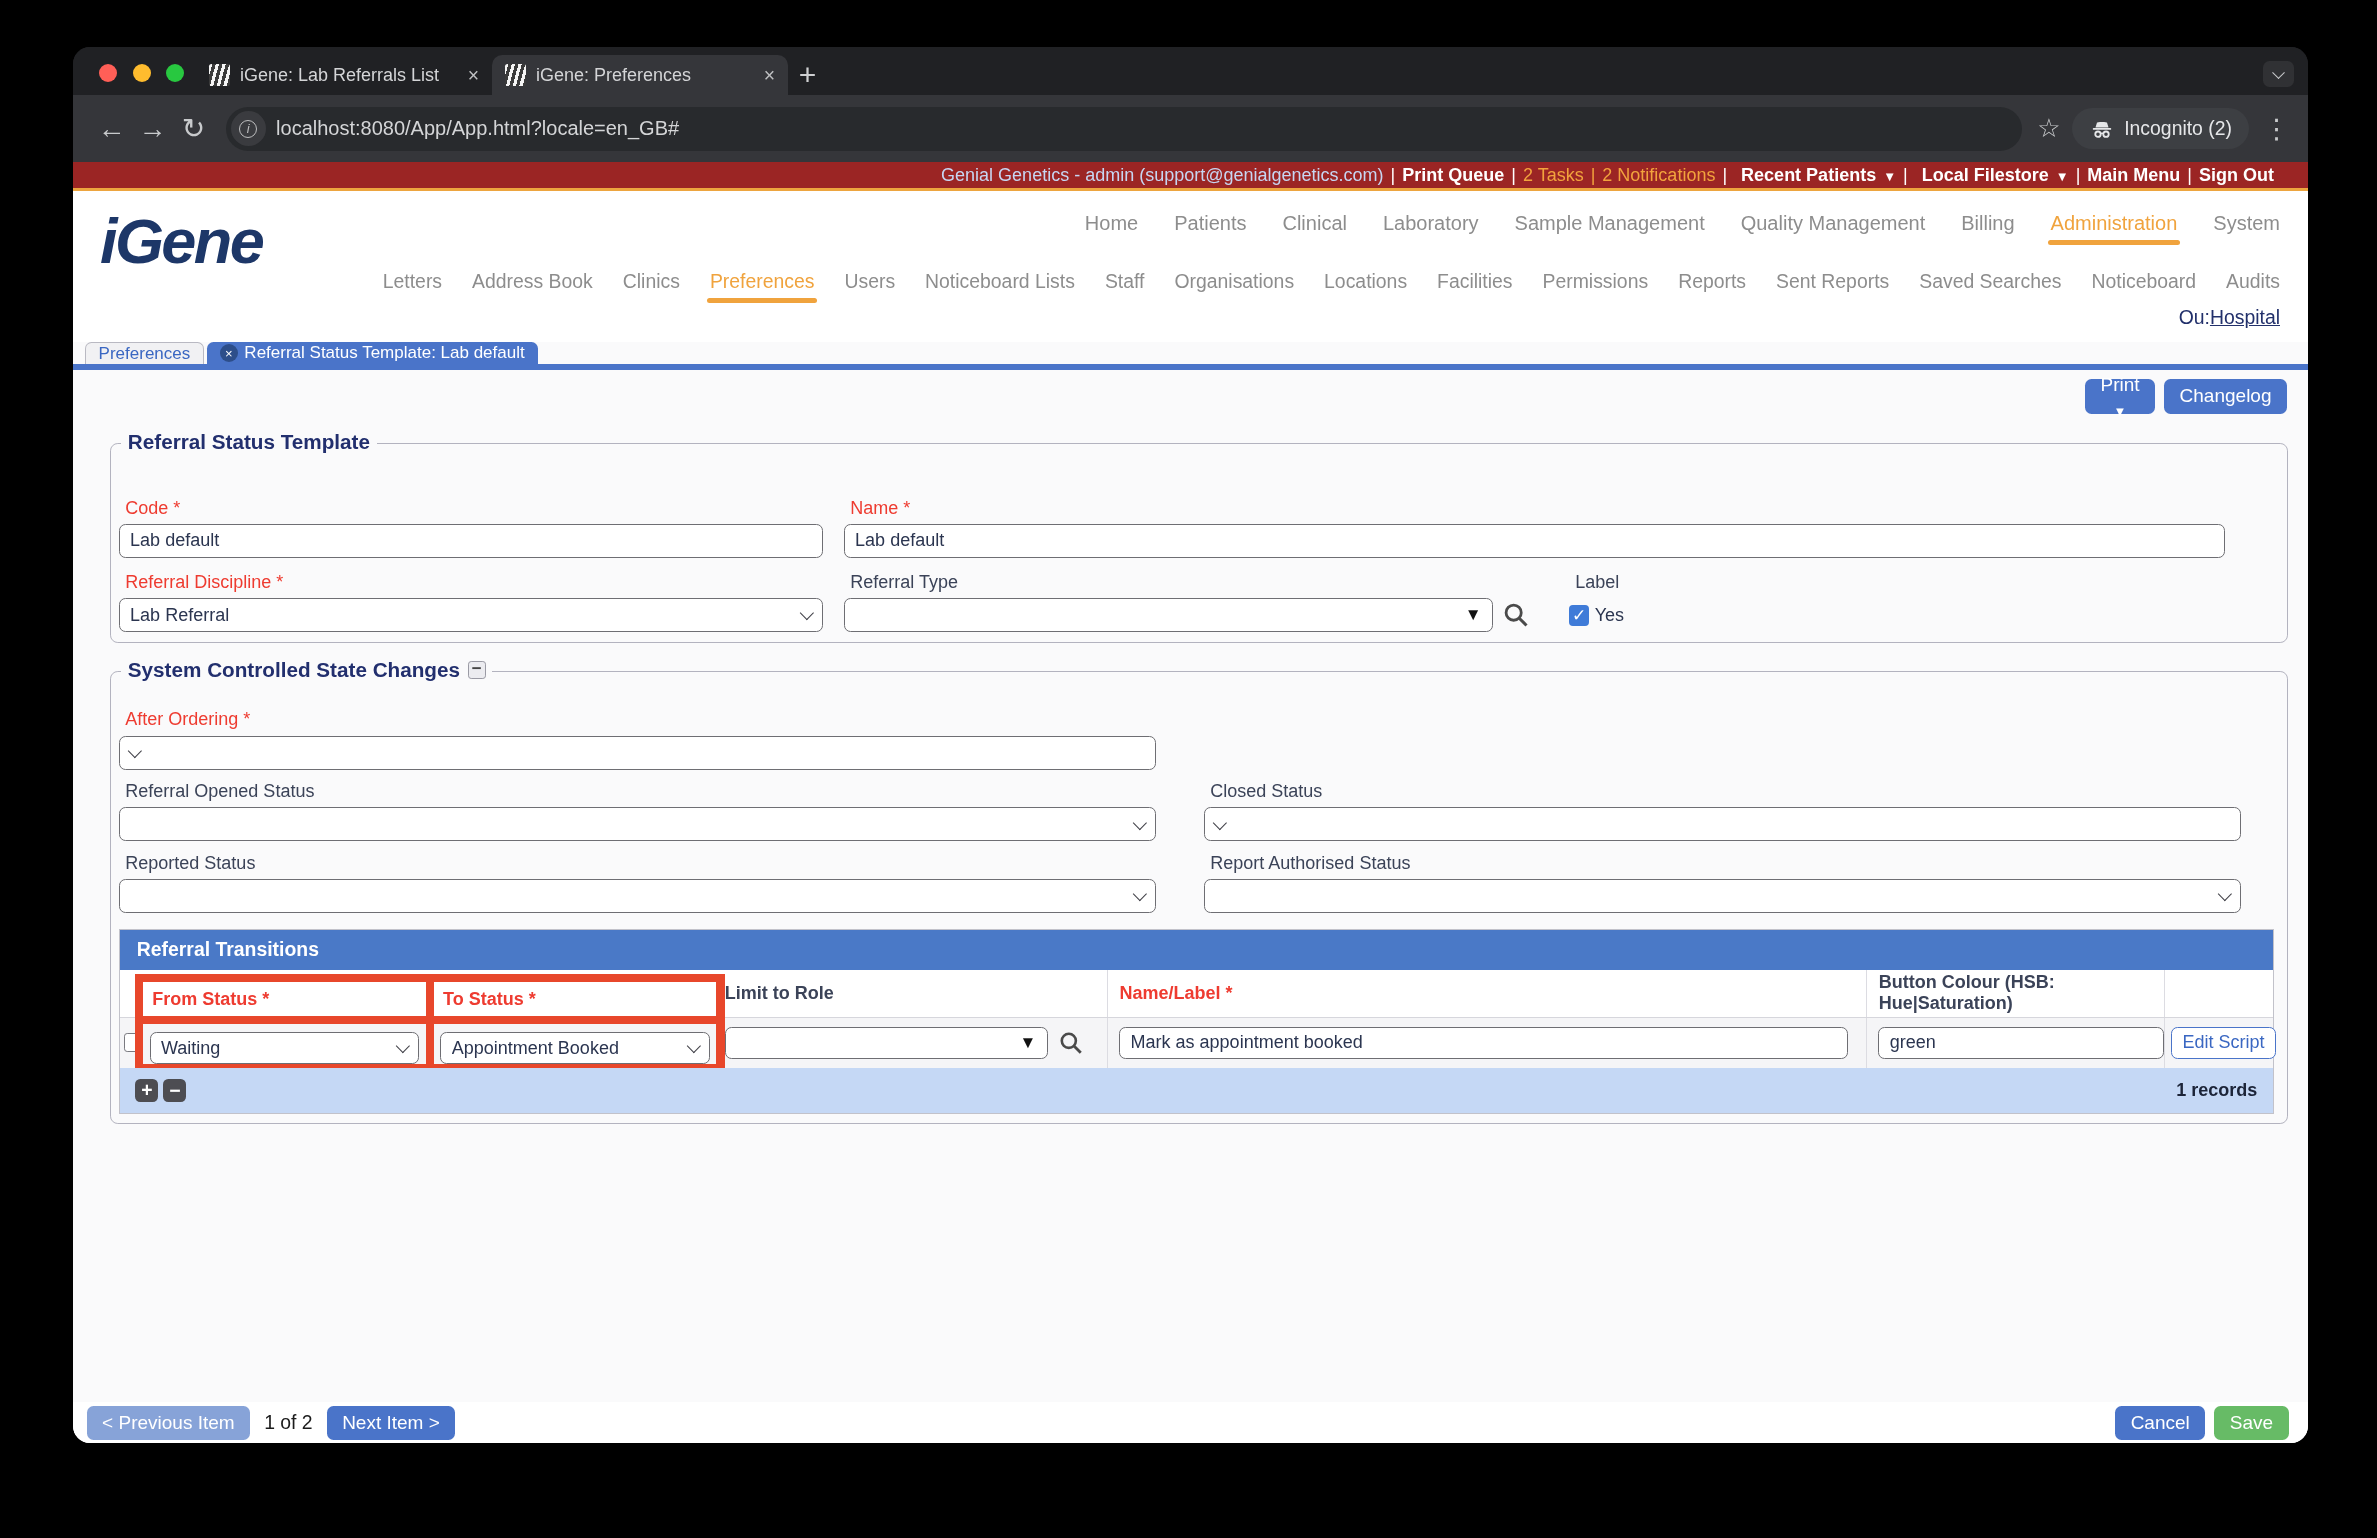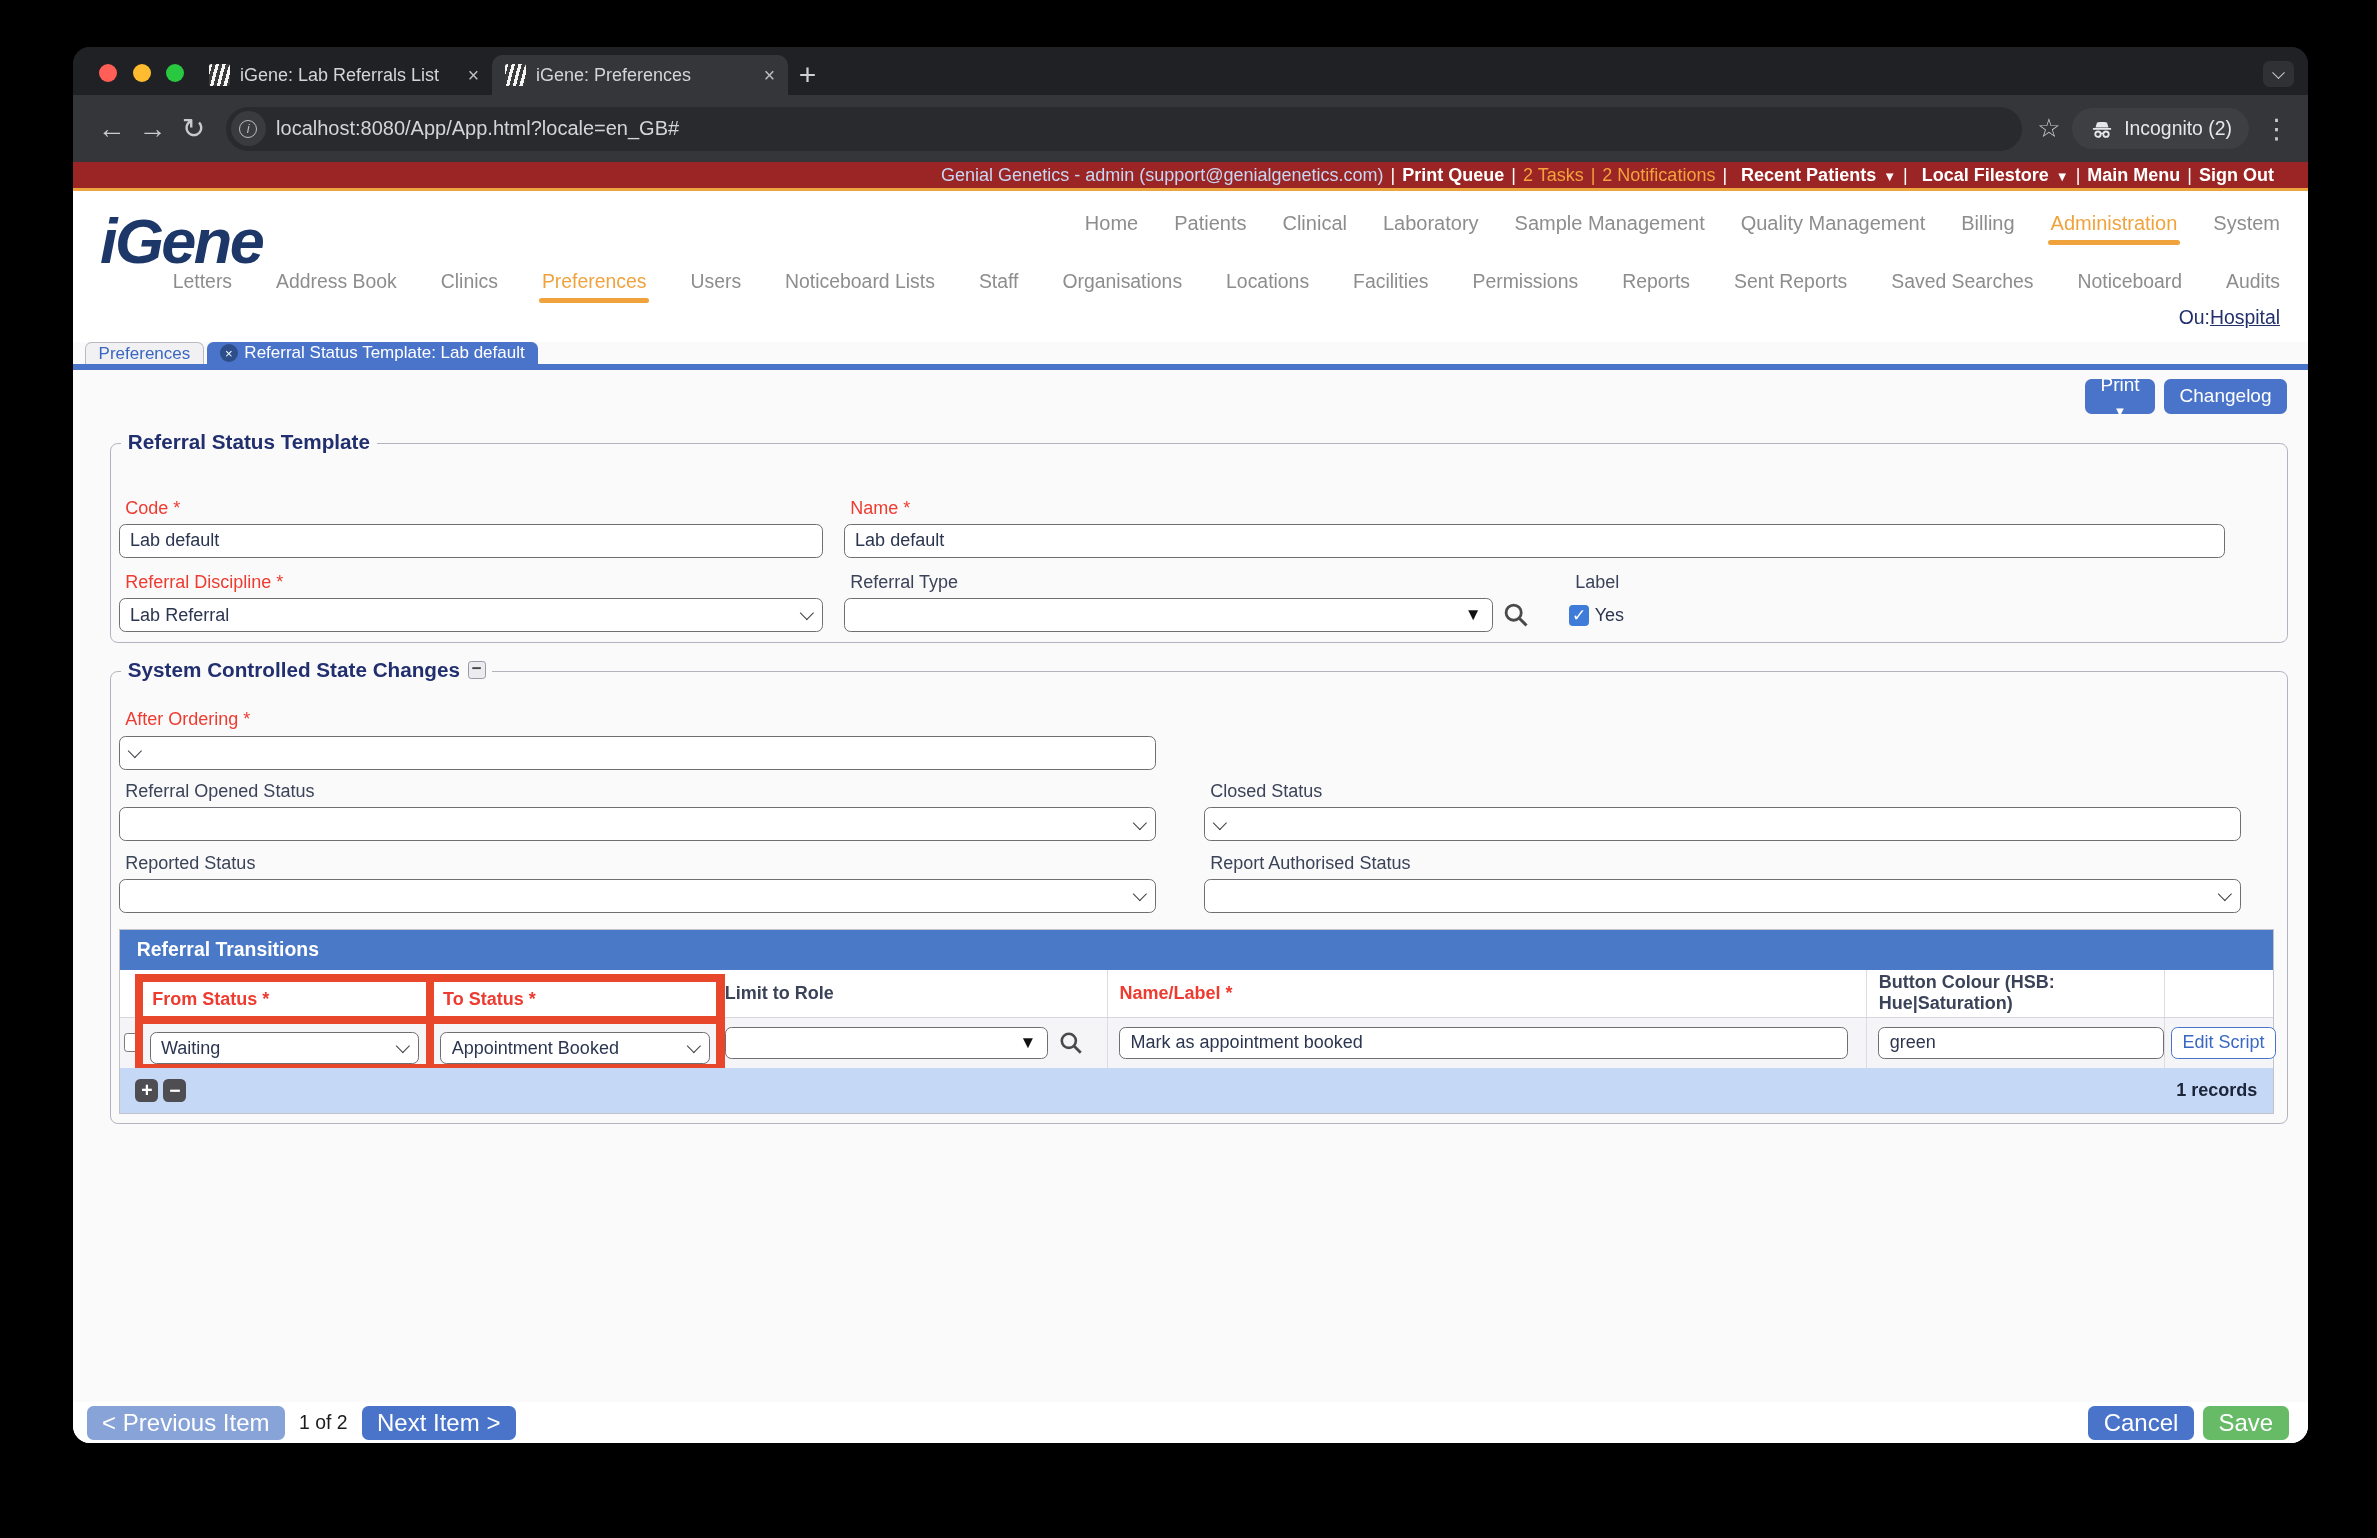--- a/index.html
+++ b/index.html
@@ -53,21 +53,21 @@
   .rb-sep { color:#fff; }
   .rb-sep.or { color:#f2a33d; }
   .rb-w { color:#fff; font-weight:bold; }
   .rb-o { color:#f2a33d; }
   .rb-car { font-size:13px; color:#fff; margin-left:3.9px; }
 
   .appheader { background:#fff; height:151px; position:relative; }
   .logo { position:absolute; left:27px; top:14px; font-size:63px; font-weight:bold; font-style:italic;
           color:#1d3768; letter-spacing:-2.6px; }
   .nav1 { position:absolute; right:28px; top:20.7px; display:flex; gap:36px; font-size:20px; color:#8d8d8d; }
-  .nav2 { position:absolute; right:28px; top:79px; display:flex; gap:44px; font-size:19.4px; color:#8d8d8d; }
+  .nav2 { position:absolute; right:28px; top:79px; display:flex; gap:30px; font-size:19.4px; color:#8d8d8d; }
   .navitem { position:relative; white-space:nowrap; }
   .navitem.on { color:#f0a33d; }
   .navitem.on::after { content:""; position:absolute; left:-2.6px; right:-2.6px; bottom:-10.3px; height:5.2px;
                        border-radius:2.6px; background:#f0a33d; }
   .ou { position:absolute; right:28px; top:115px; font-size:19.4px; color:#22306b; }
   .ou .lnk { text-decoration:underline; }
 
   .pagetabs { height:22px; display:flex; align-items:flex-end; padding-left:11.6px; }
   .ptab { height:22px; display:flex; align-items:center; gap:6.5px; padding:0 13px; font-size:17px;
           border-radius:6.5px 6.5px 0 0; margin-right:2.6px; white-space:nowrap; }
@@ -136,21 +136,21 @@
   .t-foot { height:45px; background:#c5d8f5; display:flex; align-items:center; padding:0 15.5px; position:relative; z-index:6; }
   .pm { width:23px; height:23px; border-radius:5.2px; background:#4d4d52; color:#fff; font-size:19.4px;
         font-weight:bold; display:flex; align-items:center; justify-content:center; margin-right:5.2px; }
   .t-count { margin-left:auto; font-weight:bold; font-size:18px; color:#1c2438; }
 
   .btn.outline { background:#fff; border:1.9px solid #4a74c9; color:#3a67c2; height:32px; font-size:18px; padding:0 10.3px; }
 
   .bottombar { margin-top:auto; height:41px; background:#fff; display:flex; align-items:center; padding:0 19.4px 0 13.6px; }
   .pager { font-size:19.4px; color:#1c1c1c; margin:0 14px; }
   .bb-right { margin-left:auto; display:flex; gap:9px; }
-  .bottombar .btn { height:34px; font-size:24px; }
+  .bottombar .btn { height:34px; font-size:19px; }
 </style>
 </head>
 <body>
 
 <div class="window">
 
   <div class="tabstrip">
     <div class="lights">
       <div class="light red"></div>
       <div class="light yellow"></div>

